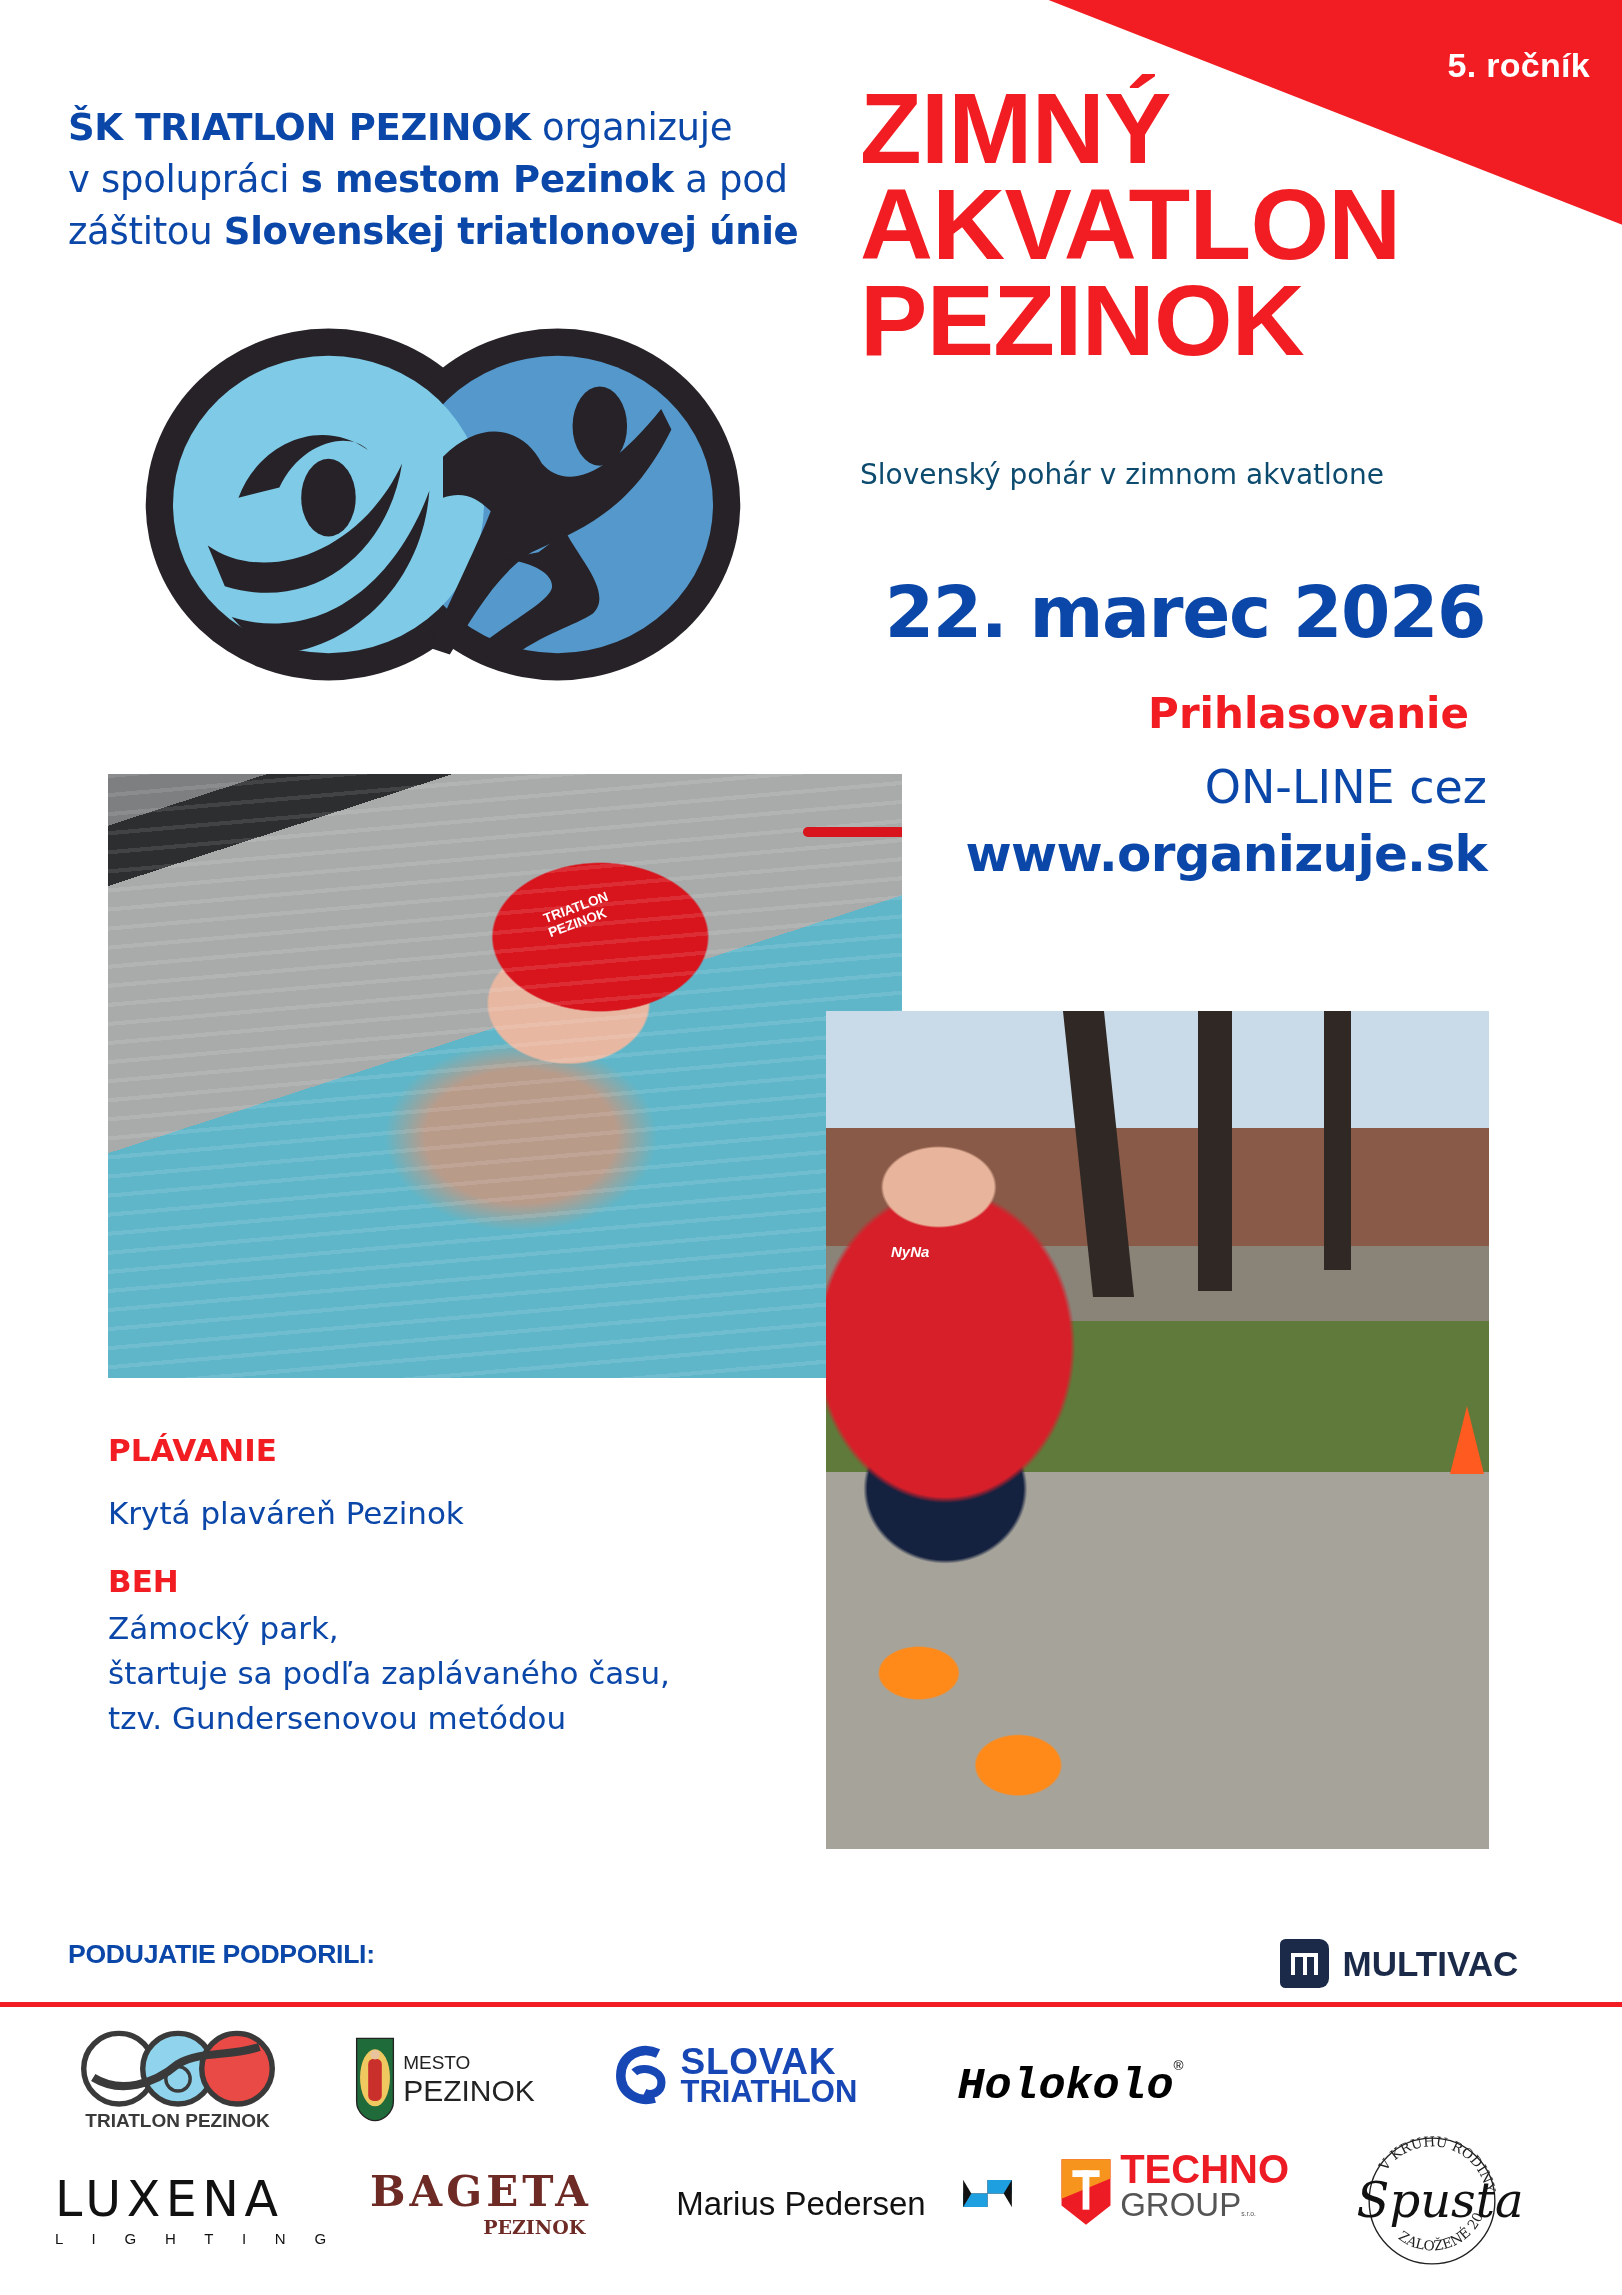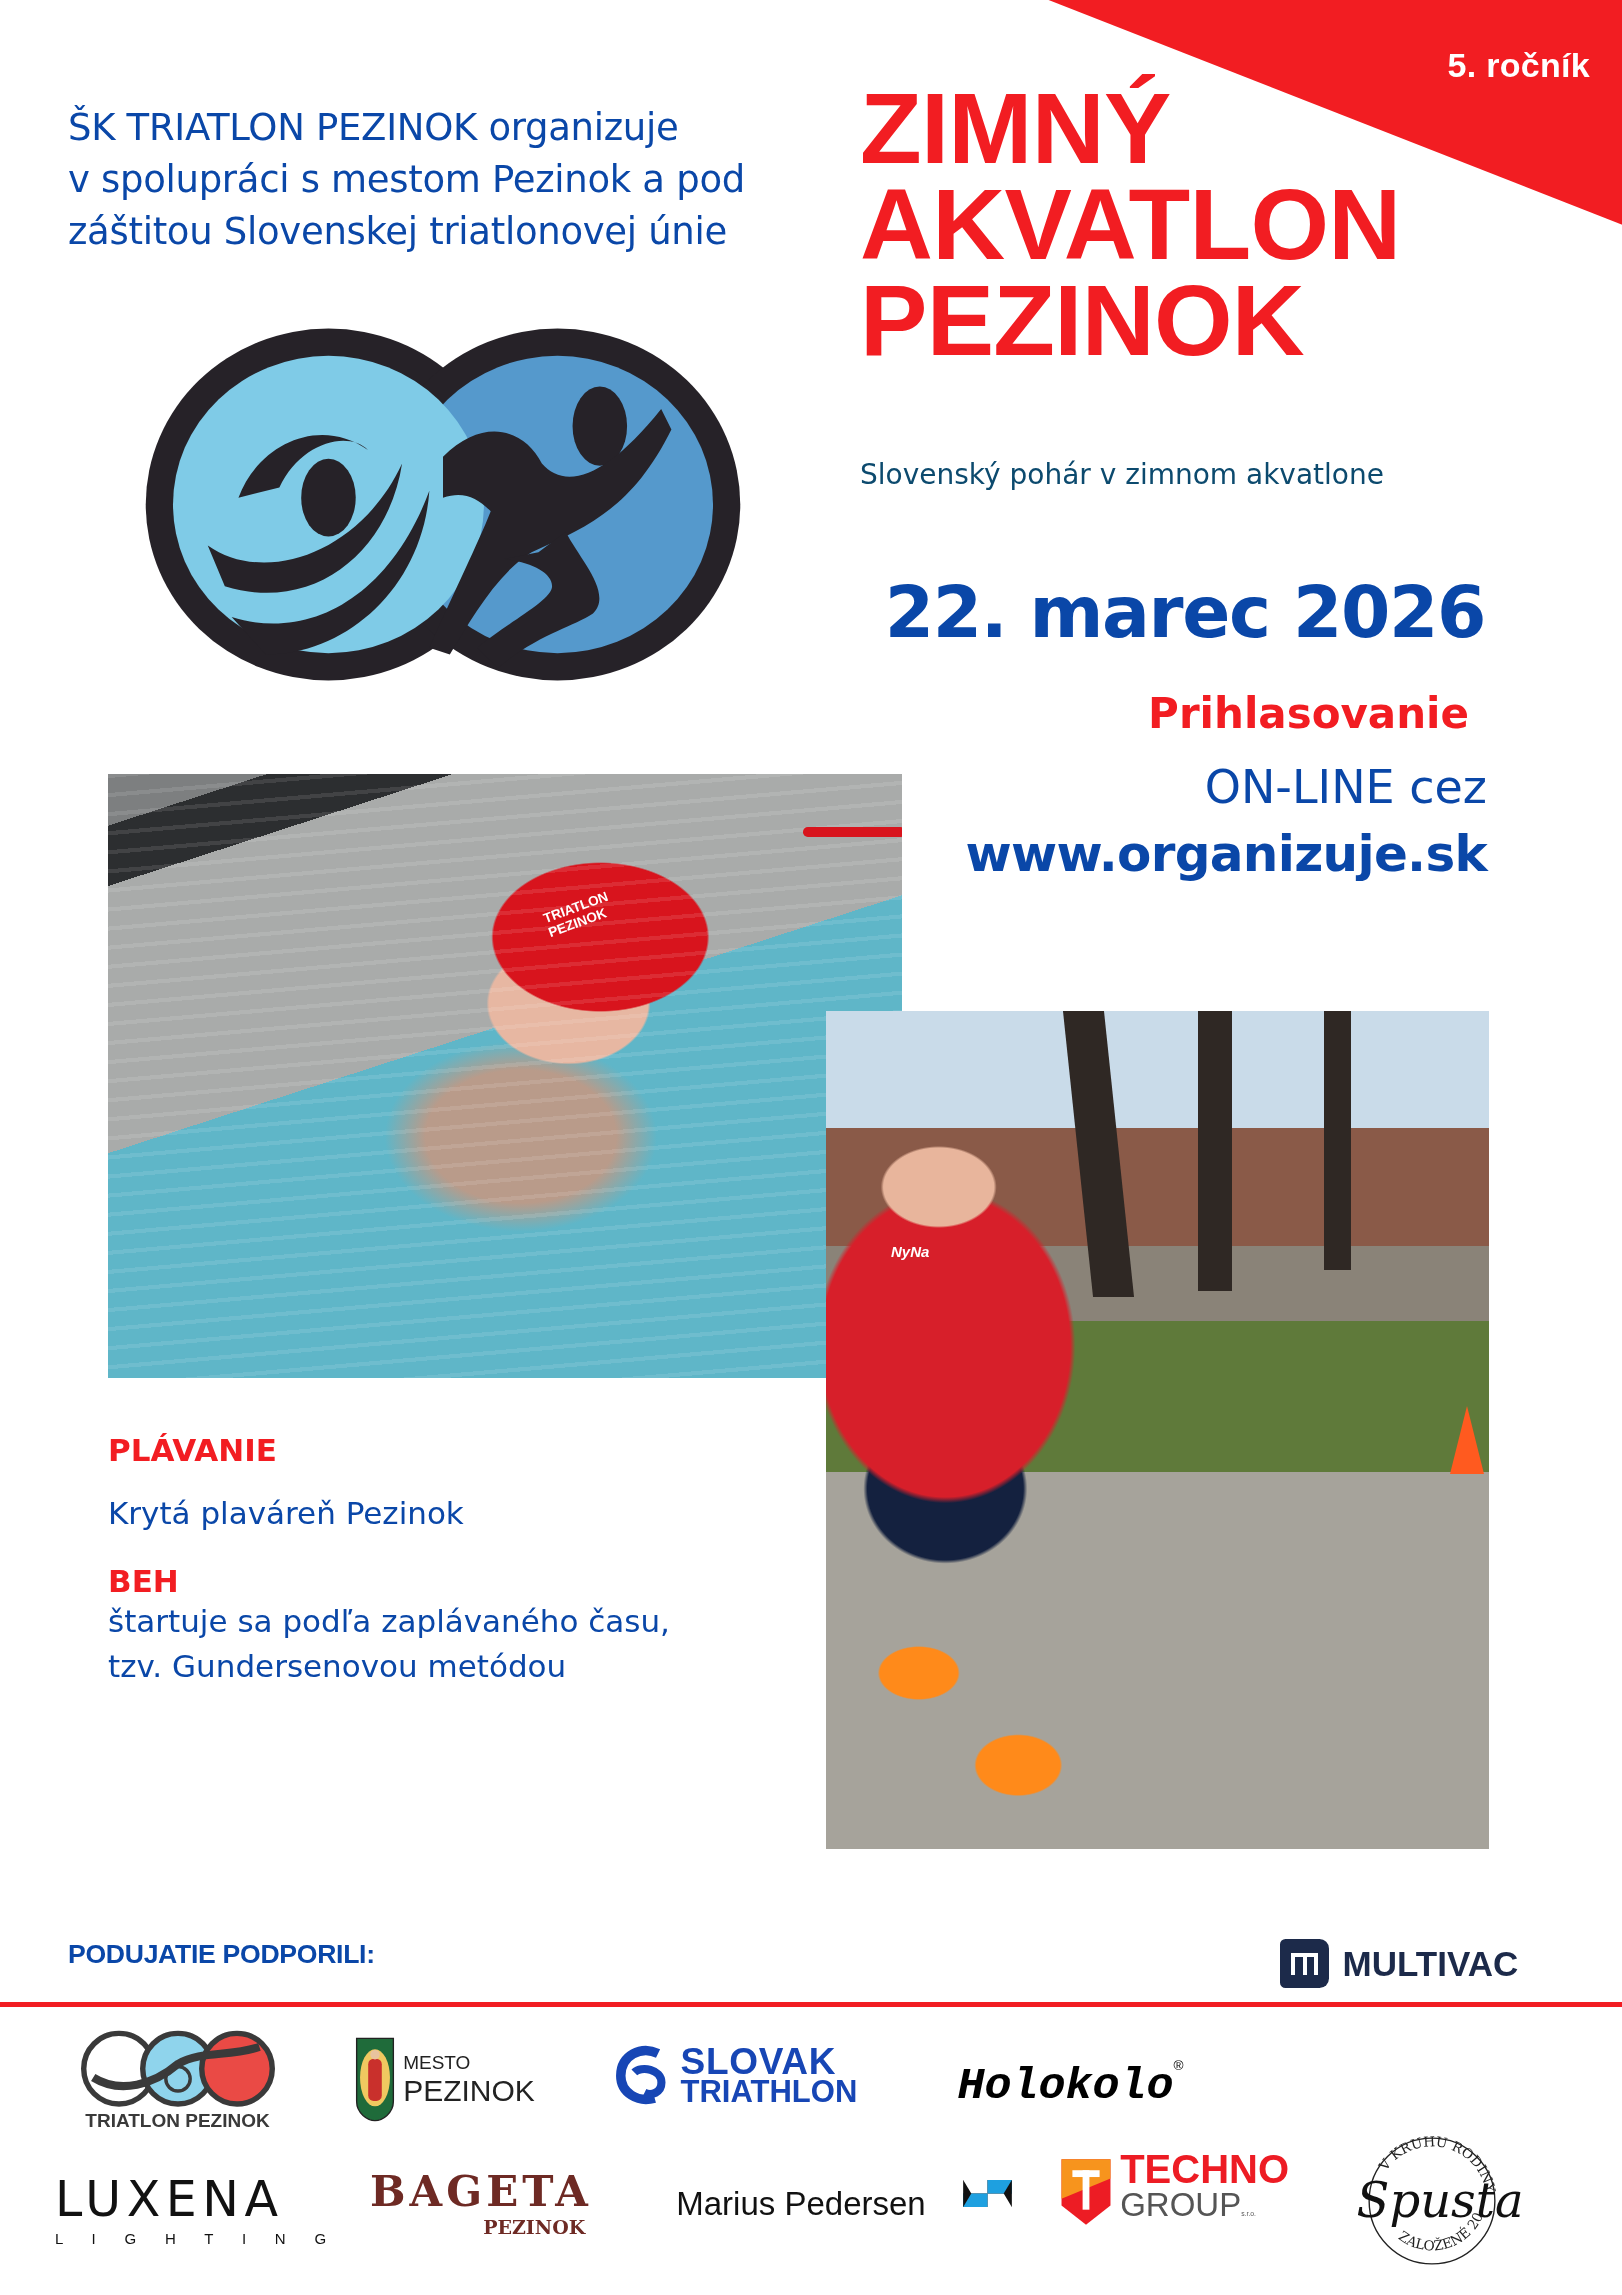--- a/index.html
+++ b/index.html
@@ -3,21 +3,21 @@
 <meta charset="utf-8">
 <style>
   html,body{margin:0;padding:0;background:#fff;}
   body{width:1623px;height:2295px;position:relative;overflow:hidden;font-family:"Liberation Sans","DejaVu Sans",sans-serif;}
   .abs{position:absolute;}
   
   .corner{position:absolute;left:0;top:0;width:1623px;height:327px;pointer-events:none;}
   .edition{position:absolute;top:46px;right:33px;font-size:34px;font-weight:bold;color:#fff;letter-spacing:0.3px;}
   
   .intro{left:68px;top:102px;font-size:37px;line-height:52px;color:#0a47a8;font-family:"DejaVu Sans",sans-serif;font-weight:normal;letter-spacing:-0.3px;}
-  .intro b{font-weight:normal;}
+  .intro b{font-weight:bold;}
   
   .title{left:860px;top:80px;font-size:101px;line-height:96px;font-weight:bold;color:#f21d22;letter-spacing:-0.7px;}
   .subtitle{left:860px;top:458px;font-size:28px;color:#0c4a6e;font-family:"DejaVu Sans",sans-serif;}
   .date{right:138px;top:571px;font-size:71px;font-weight:bold;color:#0a47a8;font-family:"DejaVu Sans",sans-serif;letter-spacing:-1.4px;}
   .reg-head{right:154px;top:689px;font-size:42px;font-weight:bold;color:#f21d22;font-family:"DejaVu Sans",sans-serif;}
   .reg-line{right:136px;top:760px;font-size:46px;color:#0a47a8;font-family:"DejaVu Sans",sans-serif;}
   .reg-url{right:136px;top:825px;font-size:50px;font-weight:bold;color:#0a47a8;font-family:"DejaVu Sans",sans-serif;letter-spacing:-0.7px;}
   
   .club-logo{left:143px;top:327px;width:600px;height:355px;}
   
@@ -108,20 +108,21 @@
   <div class="cone" style="left:624px;top:395px;"></div>
   <div class="abs" style="left:65px;top:232px;font-size:15px;font-weight:bold;color:#fff;font-style:italic;">NyNa</div>
 </div>
 
 <div class="abs" style="left:108px;top:1432px;">
   <div class="disc-head">PLÁVANIE</div>
   <div class="disc-text" style="margin-top:23px;">Krytá plaváreň Pezinok</div>
 </div>
 <div class="abs" style="left:108px;top:1563px;">
   <div class="disc-head">BEH</div>
+  <div class="disc-text" style="margin-top:6.8px;">Zámocký park,</div>
   <div class="disc-text">štartuje sa podľa zaplávaného času,</div>
   <div class="disc-text">tzv. Gundersenovou metódou</div>
 </div>
 
 <div class="abs spons-title">PODUJATIE PODPORILI:</div>
 <div class="abs rule"></div>
 
 <div class="logo-box" style="left:72px;top:2028px;width:211px;height:106px;flex-direction:column;">
   <svg width="198" height="78" viewBox="0 0 290 115">
     <circle cx="58" cy="57" r="52" fill="#fff" stroke="#3a3a3a" stroke-width="8"></circle>

